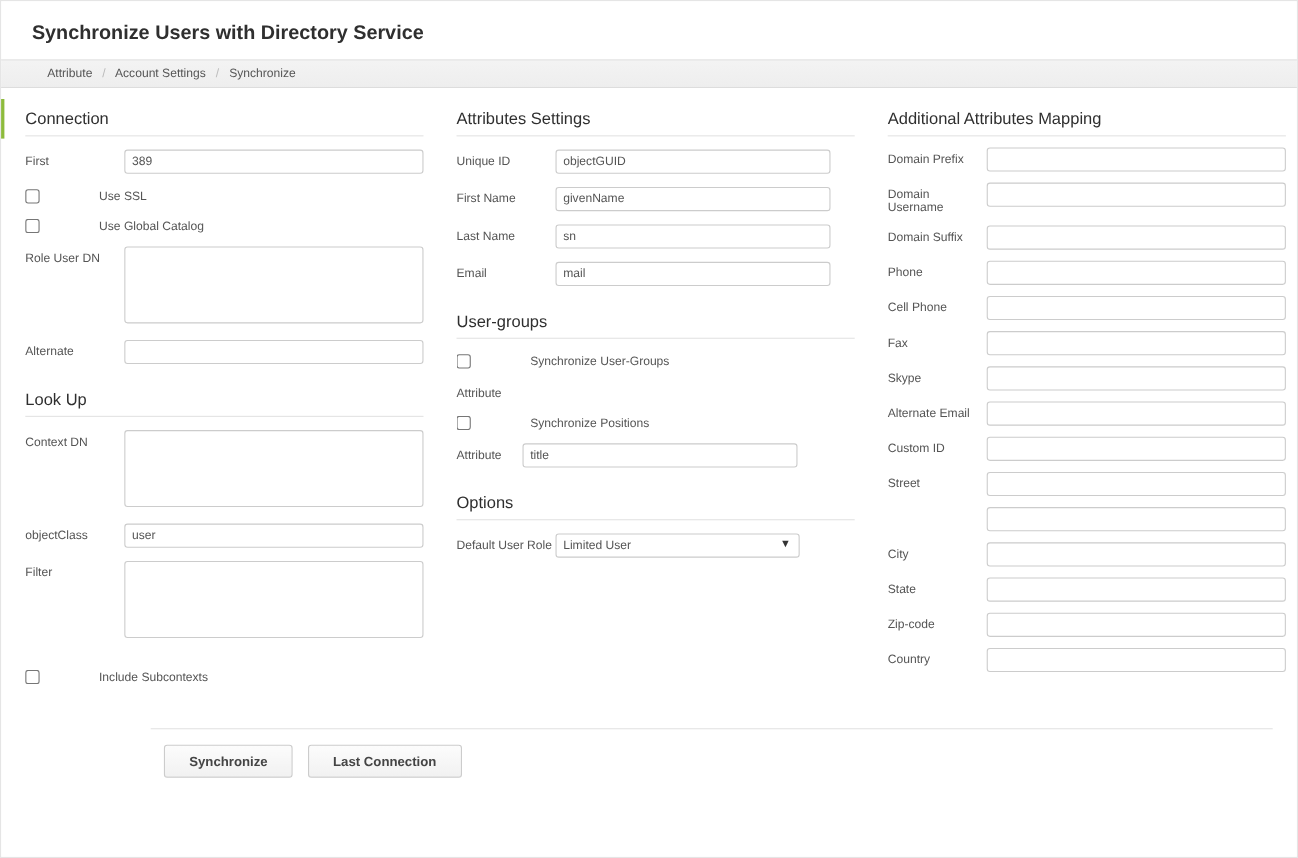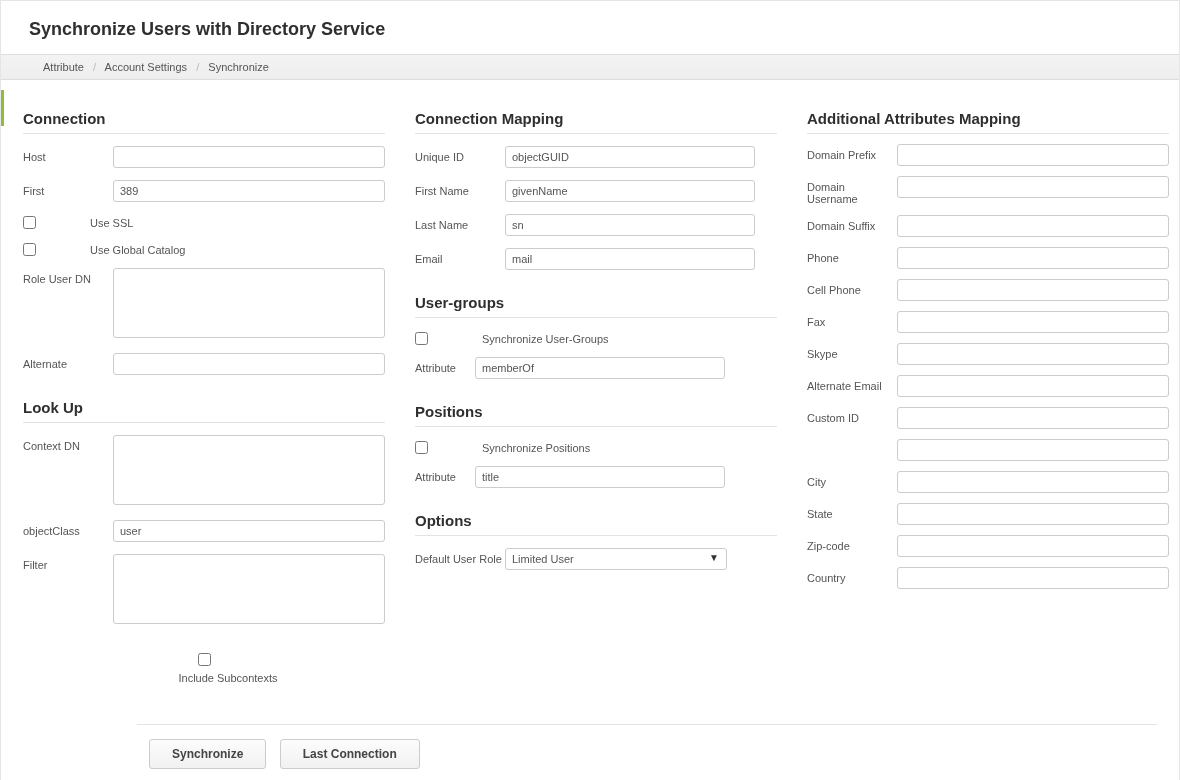--- a/index.html
+++ b/index.html
@@ -40,23 +40,23 @@
   .columns {
     display: flex;
     padding: 18px 22px 10px 22px;
     gap: 30px;
   }
   .col { flex: 0 0 362px; }
   .col.narrow { flex: 0 0 362px; }
   .col.right { flex: 0 0 362px; }
   h2.section {
     font-size: 15px;
-    font-weight: bold;
+    font-weight: normal;
     color: #2f2f2f;
-    margin: 12px 0 4px 0;
+    margin: 2px 0 4px 0;
     padding-bottom: 6px;
     border-bottom: 1px solid #e3e3e3;
   }
   h2.section.topspace { margin-top: 24px; }
   .row {
     display: flex;
     align-items: flex-start;
     margin-top: 12px;
   }
   .row.tight { margin-top: 10px; }
@@ -139,24 +139,20 @@
     <span>Synchronize</span>
   </div>
   <div class="accent-slit"></div>
 
   <div class="columns">
 
     <div class="col narrow">
       <h2 class="section">Connection</h2>
 
       <div class="row">
-        <div class="lbl">Host</div>
-        <div class="ctl"><input type="text" value="" style=""></div>
-      </div>
-      <div class="row">
         <div class="lbl">First</div>
         <div class="ctl"><input type="text" value="389" style=""></div>
       </div>
       <div class="chk-row">
         <input type="checkbox" style="">
         <label>Use SSL</label>
       </div>
       <div class="chk-row">
         <input type="checkbox" style="">
         <label>Use Global Catalog</label>
@@ -176,28 +172,28 @@
         <div class="ctl"><textarea rows="5" style=""></textarea></div>
       </div>
       <div class="row">
         <div class="lbl">objectClass</div>
         <div class="ctl"><input type="text" value="user" style=""></div>
       </div>
       <div class="row">
         <div class="lbl">Filter</div>
         <div class="ctl"><textarea rows="5" style=""></textarea></div>
       </div>
-      <div class="chk-row" style="margin-top:26px;flex-direction:column;">
+      <div class="chk-row" style="margin-top:26px;">
         <input type="checkbox" style="">
         <label>Include Subcontexts</label>
       </div>
     </div>
 
     <div class="col mid">
-      <h2 class="section">Connection Mapping</h2>
+      <h2 class="section">Attributes Settings</h2>
       <div class="row attr-row">
         <div class="lbl">Unique ID</div>
         <div class="ctl"><input type="text" value="objectGUID" style=""></div>
       </div>
       <div class="row attr-row">
         <div class="lbl">First Name</div>
         <div class="ctl"><input type="text" value="givenName" style=""></div>
       </div>
       <div class="row attr-row">
         <div class="lbl">Last Name</div>
@@ -208,24 +204,22 @@
         <div class="ctl"><input type="text" value="mail" style=""></div>
       </div>
 
       <h2 class="section topspace">User-groups</h2>
       <div class="chk-row">
         <input type="checkbox" style="">
         <label>Synchronize User-Groups</label>
       </div>
       <div class="row ug-row">
         <div class="lbl">Attribute</div>
-        <div class="ctl"><input type="text" value="memberOf" style=""></div>
-      </div>
-
-      <h2 class="section topspace">Positions</h2>
+      </div>
+
       <div class="chk-row">
         <input type="checkbox" style="">
         <label>Synchronize Positions</label>
       </div>
       <div class="row ug-row">
         <div class="lbl">Attribute</div>
         <div class="ctl"><input type="text" value="title" style=""></div>
       </div>
 
       <h2 class="section topspace">Options</h2>
@@ -272,20 +266,24 @@
           </div>
           <div class="row tight">
             <div class="lbl">Alternate Email</div>
             <div class="ctl"><input type="text" style=""></div>
           </div>
           <div class="row tight">
             <div class="lbl">Custom ID</div>
             <div class="ctl"><input type="text" style=""></div>
           </div>
           <div class="row tight">
+            <div class="lbl">Street</div>
+            <div class="ctl"><input type="text" style=""></div>
+          </div>
+          <div class="row tight">
             <div class="lbl"></div>
             <div class="ctl"><input type="text" style=""></div>
           </div>
           <div class="row tight">
             <div class="lbl">City</div>
             <div class="ctl"><input type="text" style=""></div>
           </div>
           <div class="row tight">
             <div class="lbl">State</div>
             <div class="ctl"><input type="text" style=""></div>

